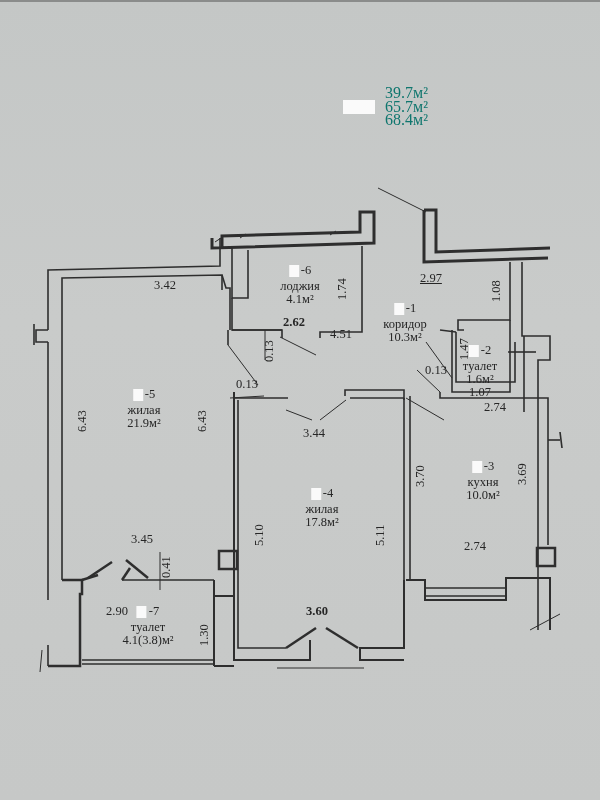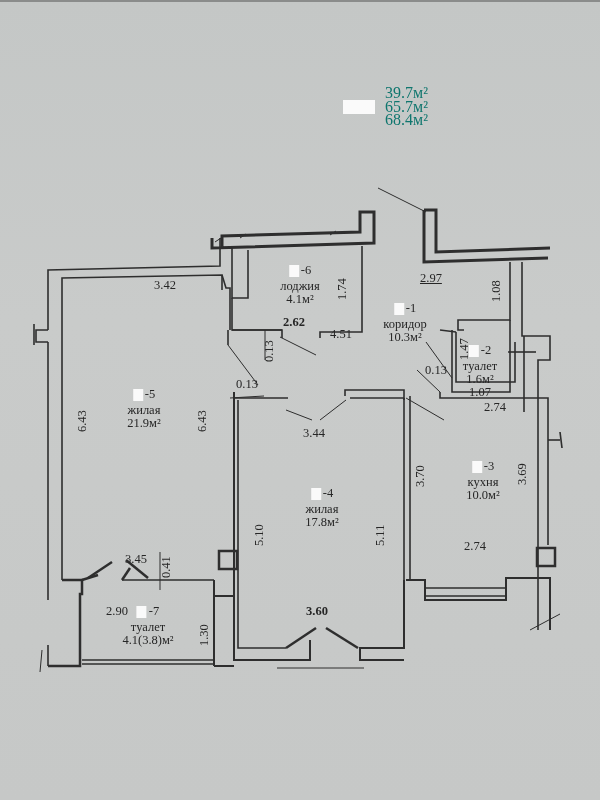--- a/index.html
+++ b/index.html
@@ -148,21 +148,21 @@
 <div class="lbl c" style="left:144px;top:388px;">
   <div class="room-id">
       <span class="mask-in"></span>
       <span>-5</span>
     </div>
   <div>жилая</div>
   <div>21.9м²</div>
 </div>
 <div class="lbl vert" style="left:76px;top:432px;">6.43</div>
 <div class="lbl vert" style="left:196px;top:432px;">6.43</div>
-<div class="lbl" style="left:125px;top:533px;margin-top:20px;">3.45</div>
+<div class="lbl" style="left:131px;top:533px;">3.45</div>
 
 <div class="lbl vert" style="left:263px;top:362px;">0.13</div>
 <div class="lbl" style="left:236px;top:378px;">0.13</div>
 <div class="lbl" style="left:425px;top:364px;">0.13</div>
 
 <div class="lbl" style="left:330px;top:328px;">4.51</div>
 <div class="lbl" style="left:420px;top:272px;text-decoration:underline;">2.97</div>
 <div class="lbl vert" style="left:490px;top:302px;">1.08</div>
 <div class="lbl c" style="left:405px;top:302px;">
   <div class="room-id">

